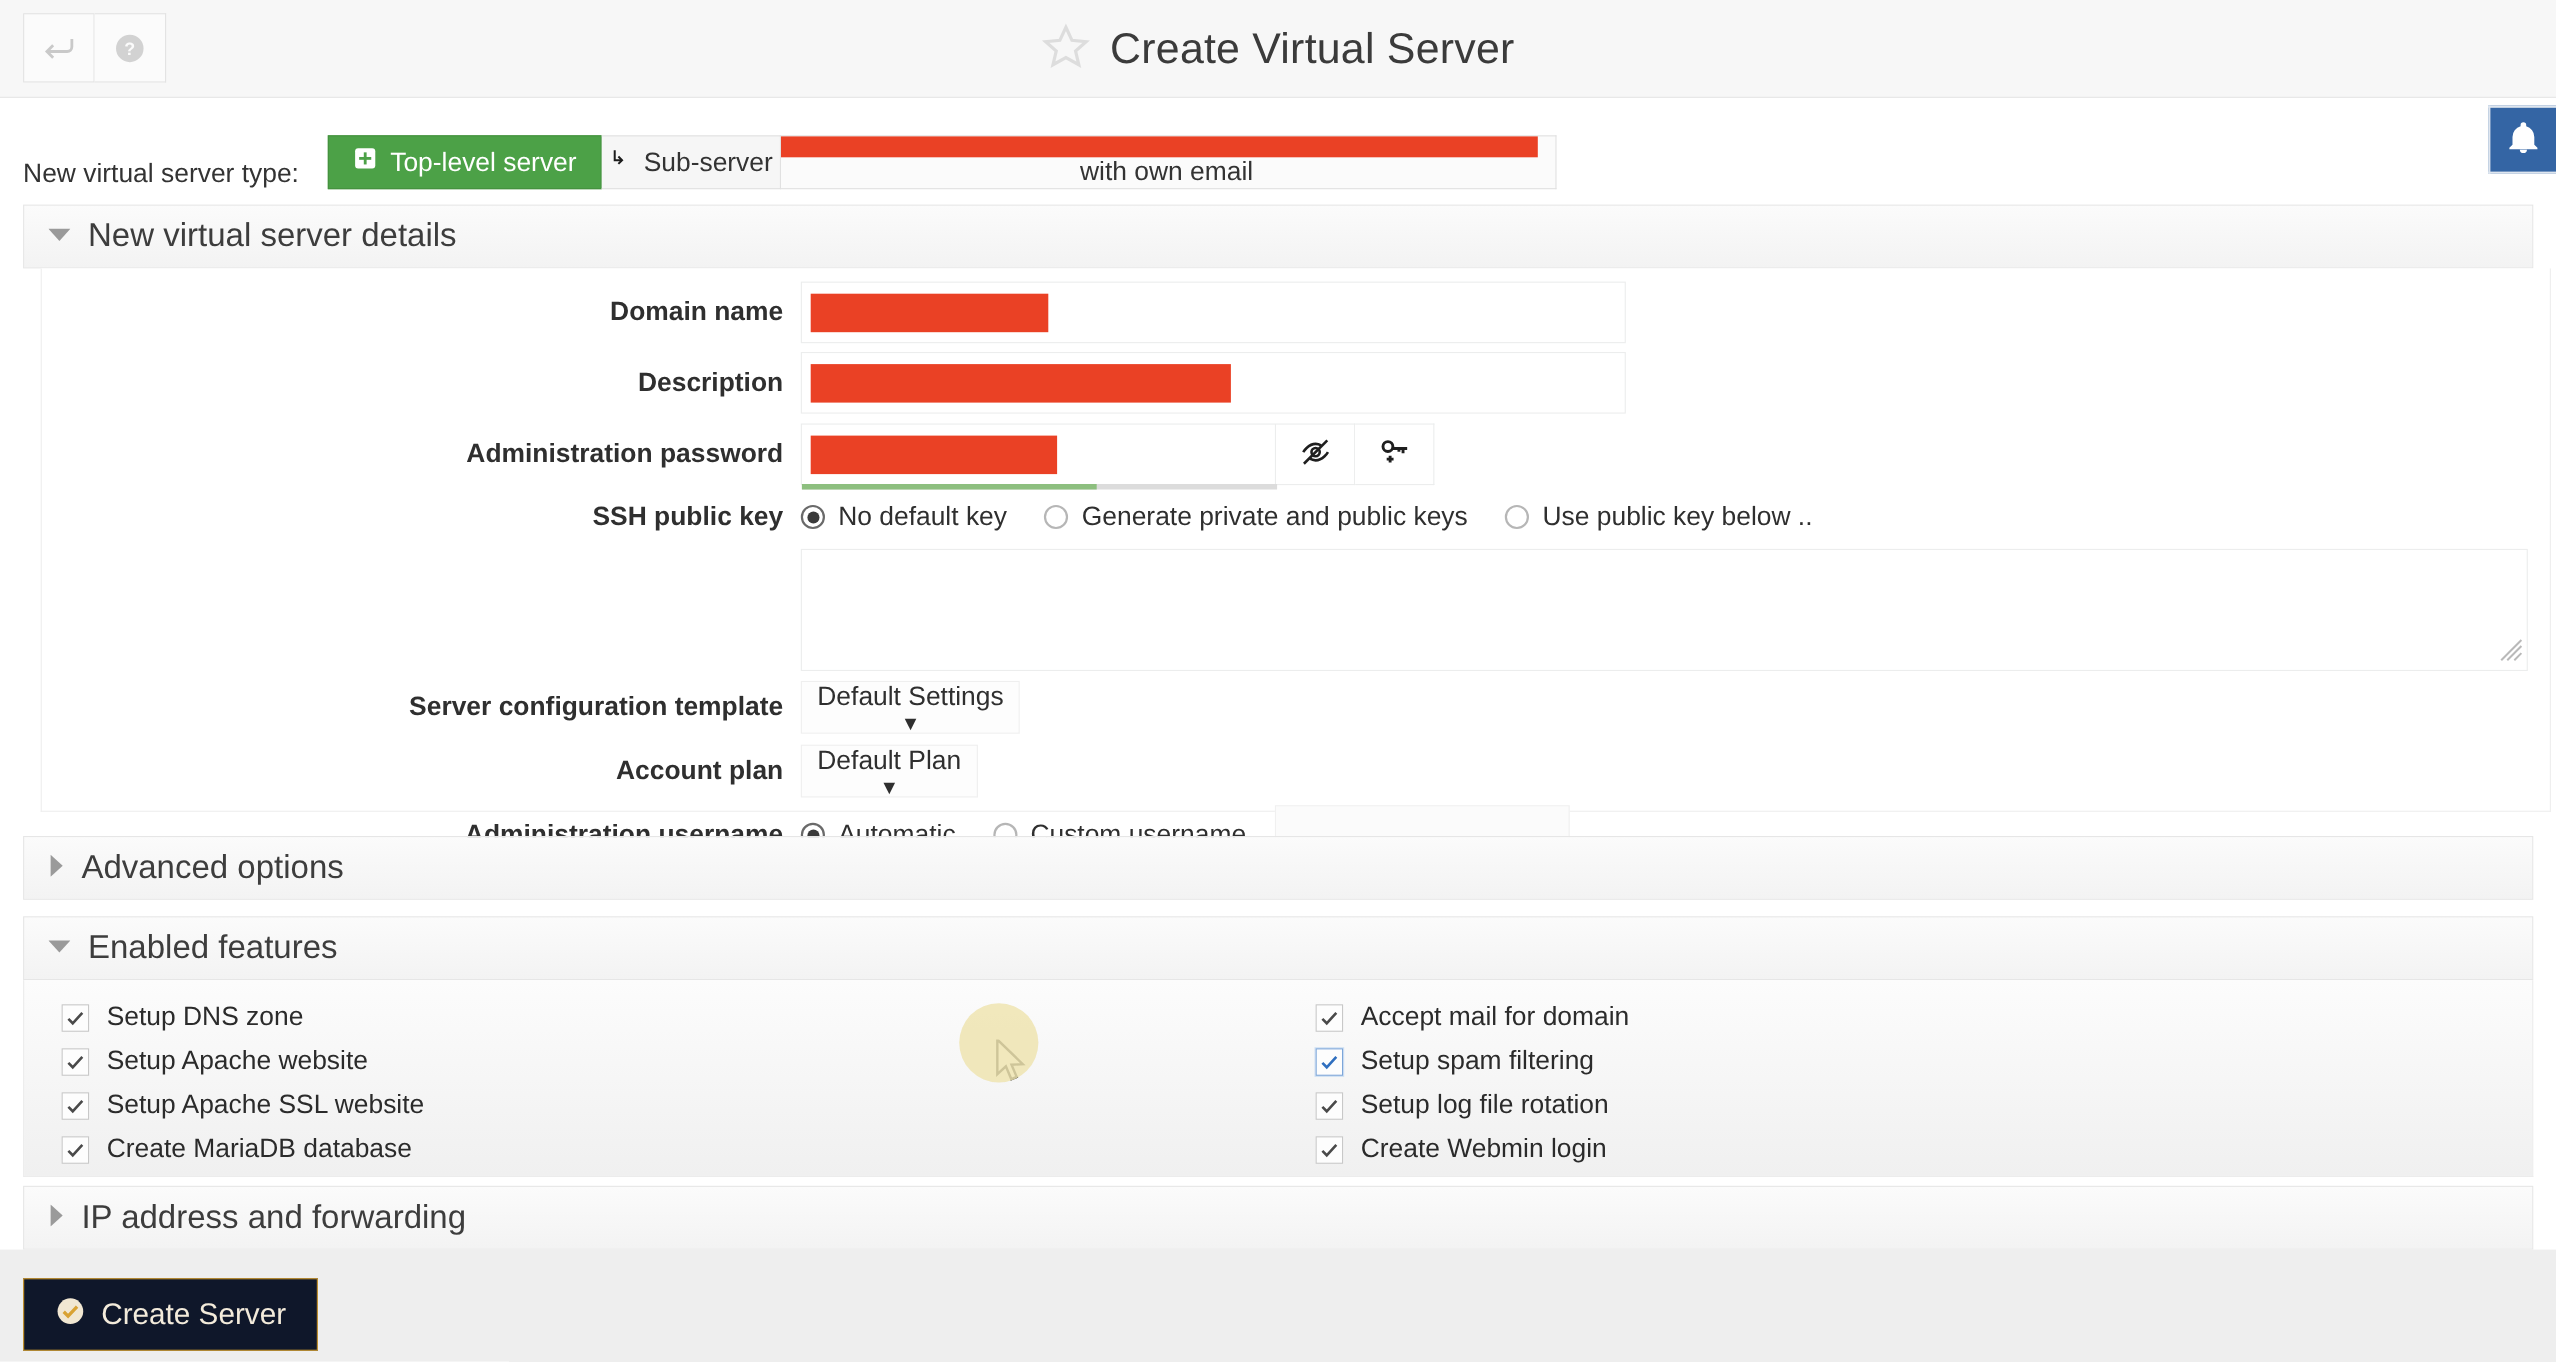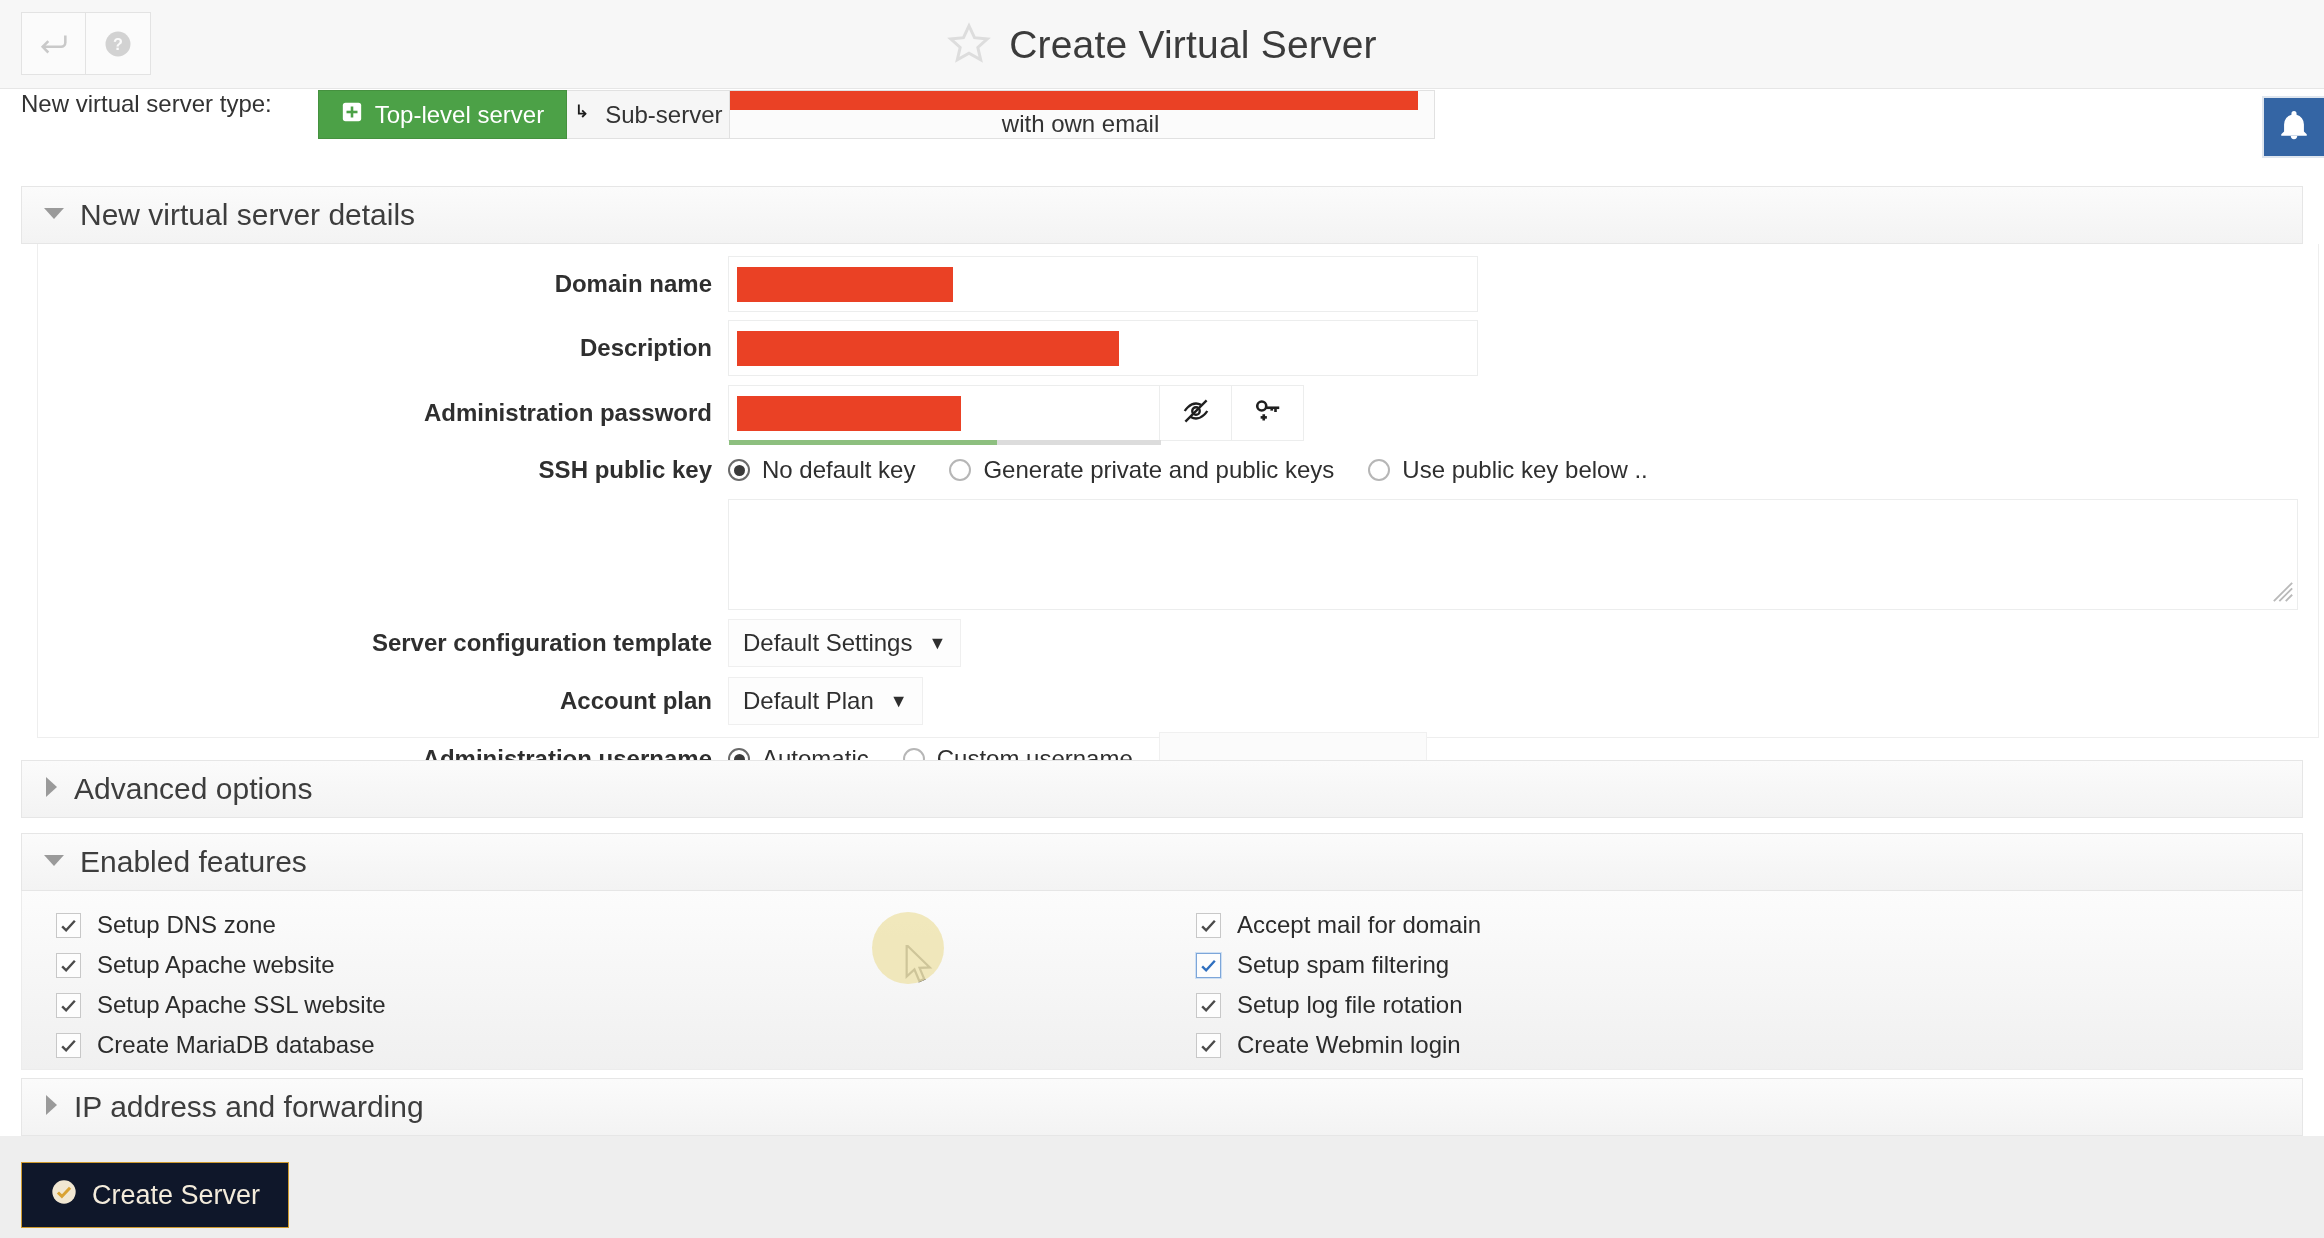--- a/index.html
+++ b/index.html
@@ -39,21 +39,21 @@
   .page-title .star { color: #dddddd; display: block; }
   .page-title .ttl {
     font-size: 39px; color: #3b3b3b; font-weight: 400;
     letter-spacing: .2px;
   }
 
   
   .typerow {
     position: absolute; left: 0; top: 90px; width: 2076px; height: 82px;
     background: #ffffff;
-    display: flex; align-items: flex-start; gap: 20px;
+    display: flex; align-items: flex-end;
   }
   .typerow .lbl {
     font-size: 24px; color: #333; margin-left: 21px; margin-right: 26px;
     white-space: nowrap;
   }
   .btngroup { display: flex; align-items: stretch; height: 49px; }
   .btn-toplevel {
     background: #4ca147; color: #fff; font-size: 24px;
     display: flex; align-items: center; gap: 12px;
     padding: 0 22px; border: 1px solid #45913f;
@@ -147,22 +147,22 @@
   .ssh-area {
     width: 1570px; height: 111px; border: 1px solid #eceded; background: #fff;
     position: relative;
   }
   .ssh-area .grip {
     position: absolute; right: 3px; bottom: 2px; color: #b9b9b9;
   }
 
   .selectbox {
     height: 48px; border: 1px solid #efefef; background: #fdfdfd;
-    display: flex; align-items: center; gap: 16px; padding: 0 14px;
-    font-size: 24px; color: #2f2f2f; white-space: nowrap;
+    display: flex; align-items: center; padding: 0 14px;
+    font-size: 24px; color: #2f2f2f; white-space: nowrap; flex-direction: column;
   }
   .selectbox .arr { color: #2f2f2f; font-size: 18px; }
 
   .textfield {
     width: 268px; height: 54px; border: 1px solid #f0f0f0;
     background: #fbfbfb; margin-left: 14px;
   }
 
   
   .featpanel {

